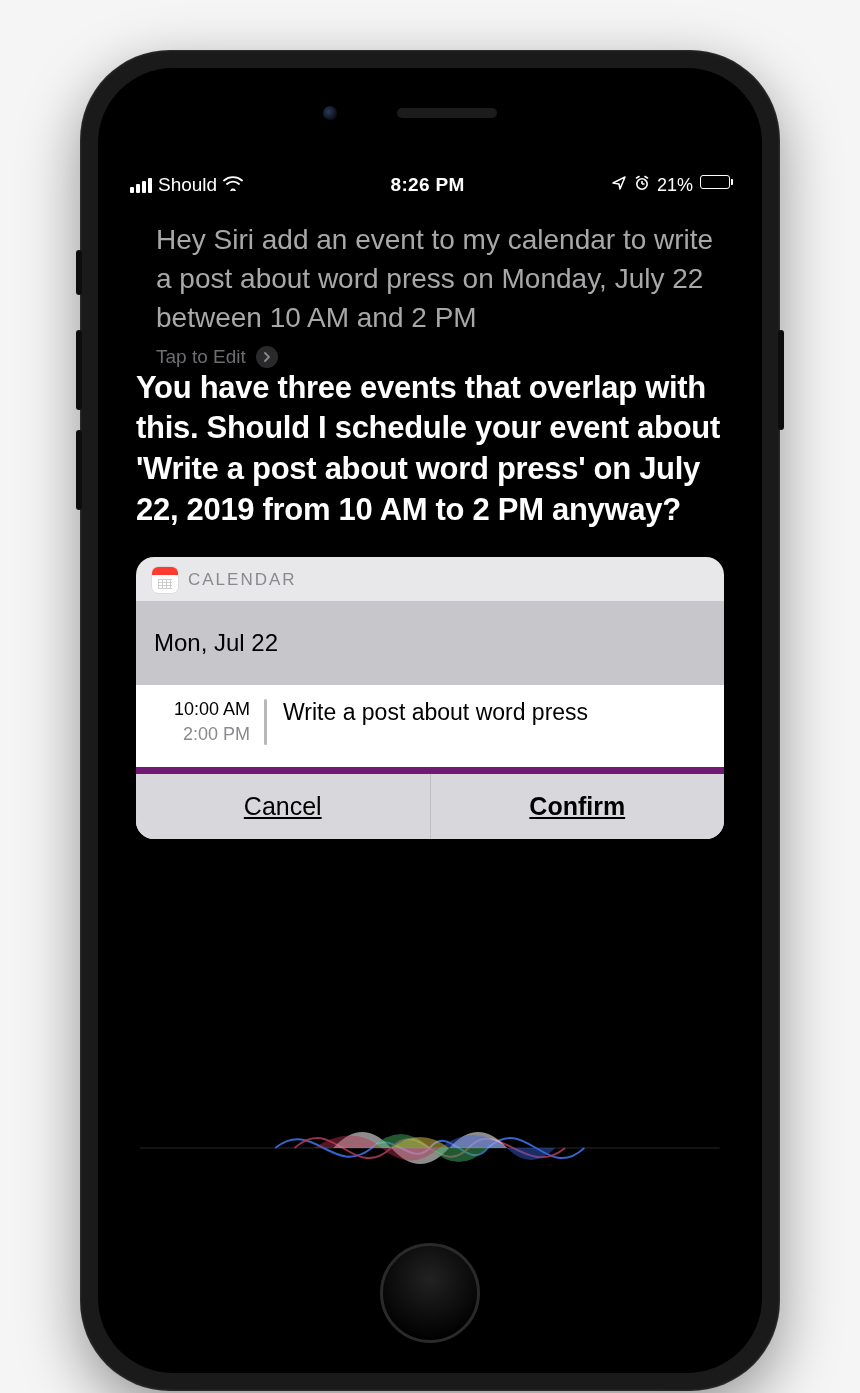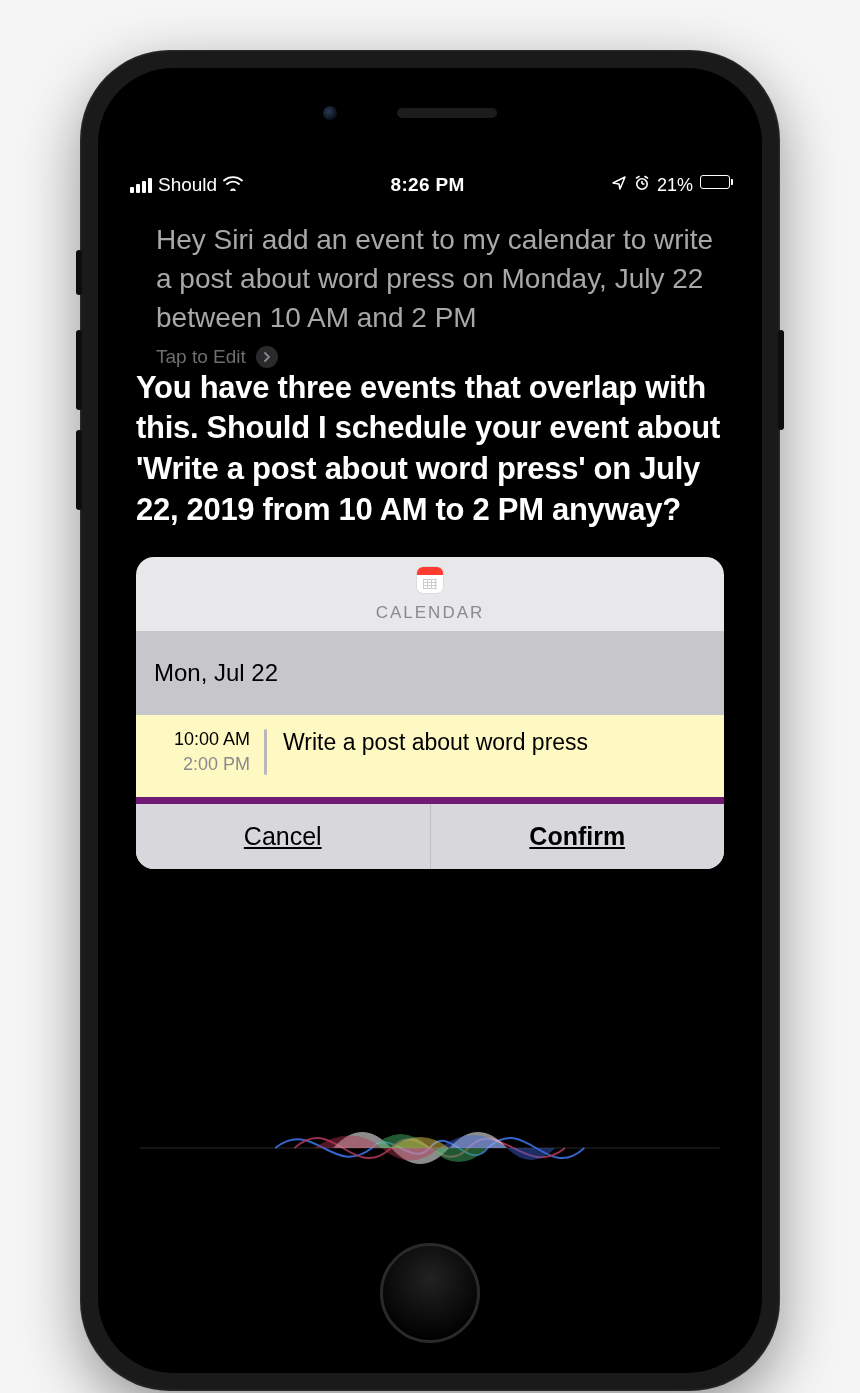--- a/index.html
+++ b/index.html
@@ -109,39 +109,39 @@
   }
   
   .card {
     margin: 26px 0 0;
     background:#e8e8ea; border-radius:18px; overflow:hidden;
     color:#000;
   }
   .card-header {
     display:flex; align-items:center; gap:10px;
     padding:10px 16px 8px; font-size:17px; letter-spacing:2px;
-    color:#8a8a8e; font-weight:500;flex-direction:column;
+    color:#8a8a8e; font-weight:500;
   }
   .cal-icon {
     width:26px; height:26px; border-radius:6px; background:#fff;
     display:flex; flex-direction:column; overflow:hidden;
     box-shadow:0 0 0 0.5px rgba(0,0,0,0.1);
   }
   .cal-icon-top{height:8px;background:#ff3b30;}
   .cal-icon-body{flex:1;display:flex;align-items:center;justify-content:center;}
   .cal-icon-grid{width:14px;height:10px;
     background:
       linear-gradient(#ccc 1px,transparent 1px) 0 0/4px 3px,
       linear-gradient(90deg,#ccc 1px,transparent 1px) 0 0/4px 3px;
   }
   .card-date {
     background:#c7c7cb; padding:28px 18px; font-size:24px; font-weight:400;
   }
   .card-event {
-    display:flex; padding:14px 18px 22px; background:#fef9c3;
+    display:flex; padding:14px 18px 22px; background:#ffffff;
   }
   .event-times {
     width:110px; text-align:right; padding-right:14px;
     border-left:3px solid transparent;
     font-size:18px;
   }
   .event-divider {
     width:3px; background:#b8b8bc; margin-right:16px; border-radius:2px;
   }
   .event-start{color:#000;}

